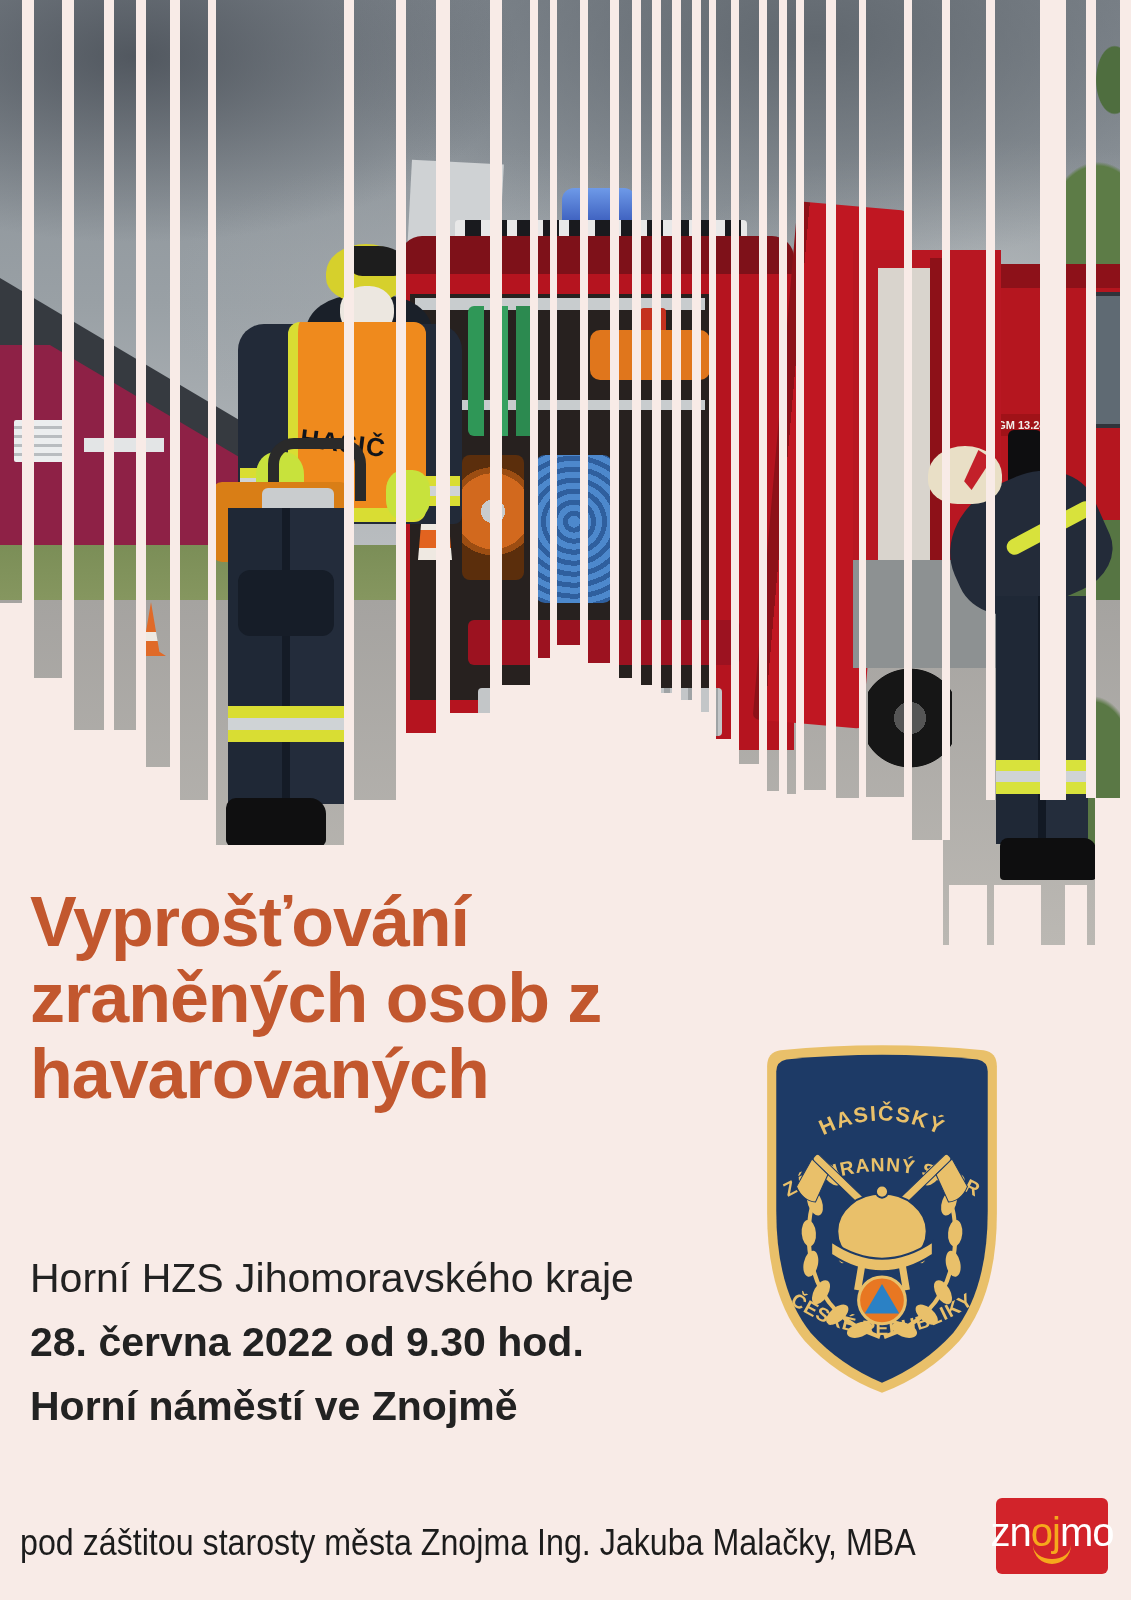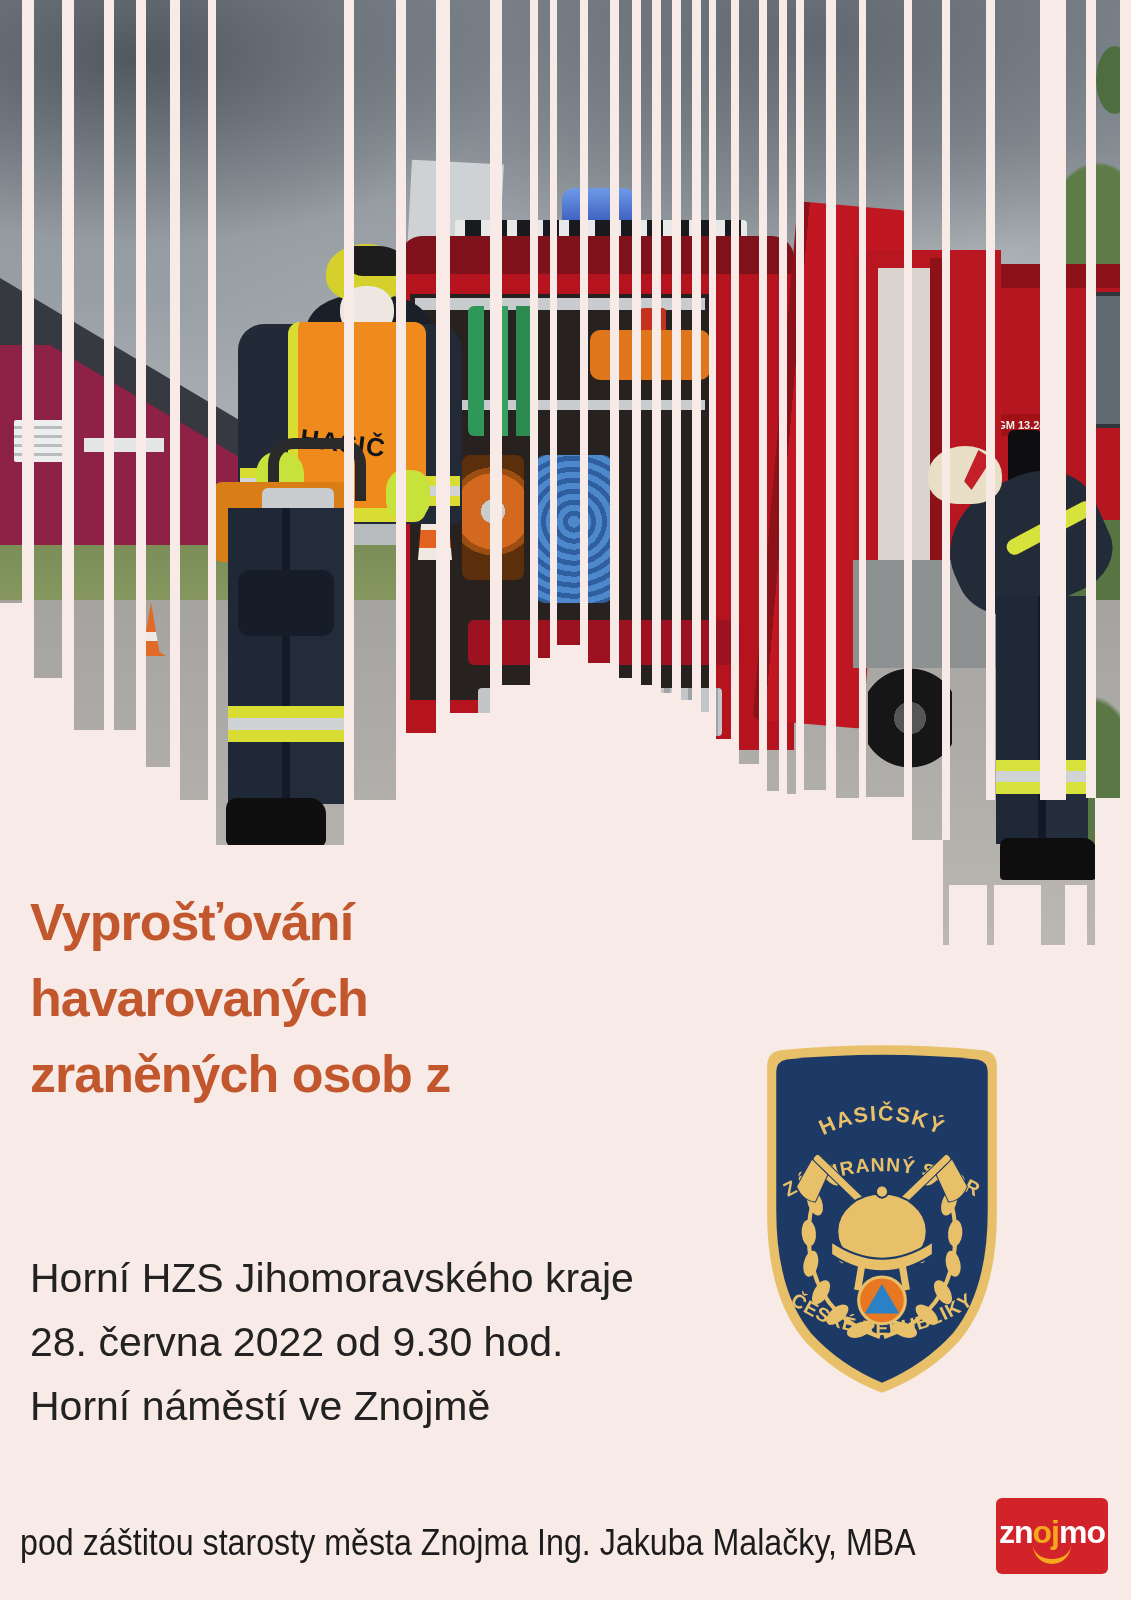--- a/index.html
+++ b/index.html
@@ -15,30 +15,30 @@
   .s{position:absolute;}
   .sky{inset:0;background:
     radial-gradient(ellipse 620px 300px at 12% 6%, rgba(72,78,86,.85), transparent 62%),
     radial-gradient(ellipse 760px 360px at 72% 4%, rgba(88,95,102,.8), transparent 64%),
     radial-gradient(ellipse 520px 260px at 42% 32%, rgba(168,173,177,.65), transparent 60%),
     radial-gradient(ellipse 500px 220px at 88% 30%, rgba(190,194,196,.6), transparent 65%),
     linear-gradient(180deg,#848b92 0%,#99a0a5 32%,#b6babd 55%,#c7c9ca 72%,#c3c4c4 100%);}
   .stripe,.cover{position:absolute;background:var(--bg);}
   .kicker{position:absolute;left:466px;top:776px;font-size:33px;color:#272727;z-index:30;}
   .title{position:absolute;left:30px;top:884px;margin:0;font-weight:700;
-         font-size:52px;line-height:76px;letter-spacing:-1px;color:var(--title);z-index:30;}
+         font-size:70px;line-height:76px;letter-spacing:-1px;color:var(--title);z-index:30;}
   .title span{display:block;}
   .info{position:absolute;left:30px;top:1246px;font-size:41px;line-height:64px;color:#222;z-index:30;}
-  .info .b{font-weight:400;}
+  .info .b{font-weight:700;}
   .patronage{position:absolute;left:20px;top:1522px;font-size:37px;color:#1c1c1c;
              transform:scaleX(.87);transform-origin:left center;white-space:nowrap;z-index:30;}
   .badge{position:absolute;left:760px;top:1040px;z-index:30;}
   .logo{position:absolute;left:996px;top:1498px;width:112px;height:76px;background:var(--logo-bg);
         border-radius:6px;display:flex;align-items:center;justify-content:center;z-index:30;}
-  .logo .word{font-weight:700;font-size:32px;letter-spacing:-1px;position:relative;top:-4px;text-align:right;}
+  .logo .word{font-weight:400;font-size:40px;letter-spacing:-1px;position:relative;top:-4px;text-align:right;}
   .logo .w{color:#fff;} .logo .o{color:var(--logo-accent);}
   .smile{position:absolute;left:37px;top:46px;width:38px;height:15px;
          border-bottom:5px solid var(--logo-accent);border-radius:0 0 22px 22px;}
   .scene-label{font-weight:700;color:#10141b;}
 </style>
 </head>
 <body>
 
 <div class="poster">
 
@@ -189,22 +189,22 @@
         <div class="cover" style="left: 949px; top: 885px; width: 38px; height: 60px;"></div>
         <div class="cover" style="left: 994px; top: 885px; width: 47px; height: 60px;"></div>
         <div class="cover" style="left: 1065px; top: 885px; width: 22px; height: 60px;"></div>
         <div class="cover" style="left: 1095px; top: 798px; width: 26px; height: 147px;"></div>
       </div>
   </div>
 
 
   <h1 class="title">
     <span>Vyprošťování</span>
+    <span>zraněných osob z</span>
     <span>havarovaných</span>
-    <span>zraněných osob z</span>
   </h1>
 
   <div class="info">
     <div>Horní HZS Jihomoravského kraje</div>
     <div class="b">28. června 2022 od 9.30 hod.</div>
     <div class="b">Horní náměstí ve Znojmě</div>
   </div>
 
   <div class="patronage">pod záštitou starosty města Znojma Ing. Jakuba Malačky, MBA</div>
 

